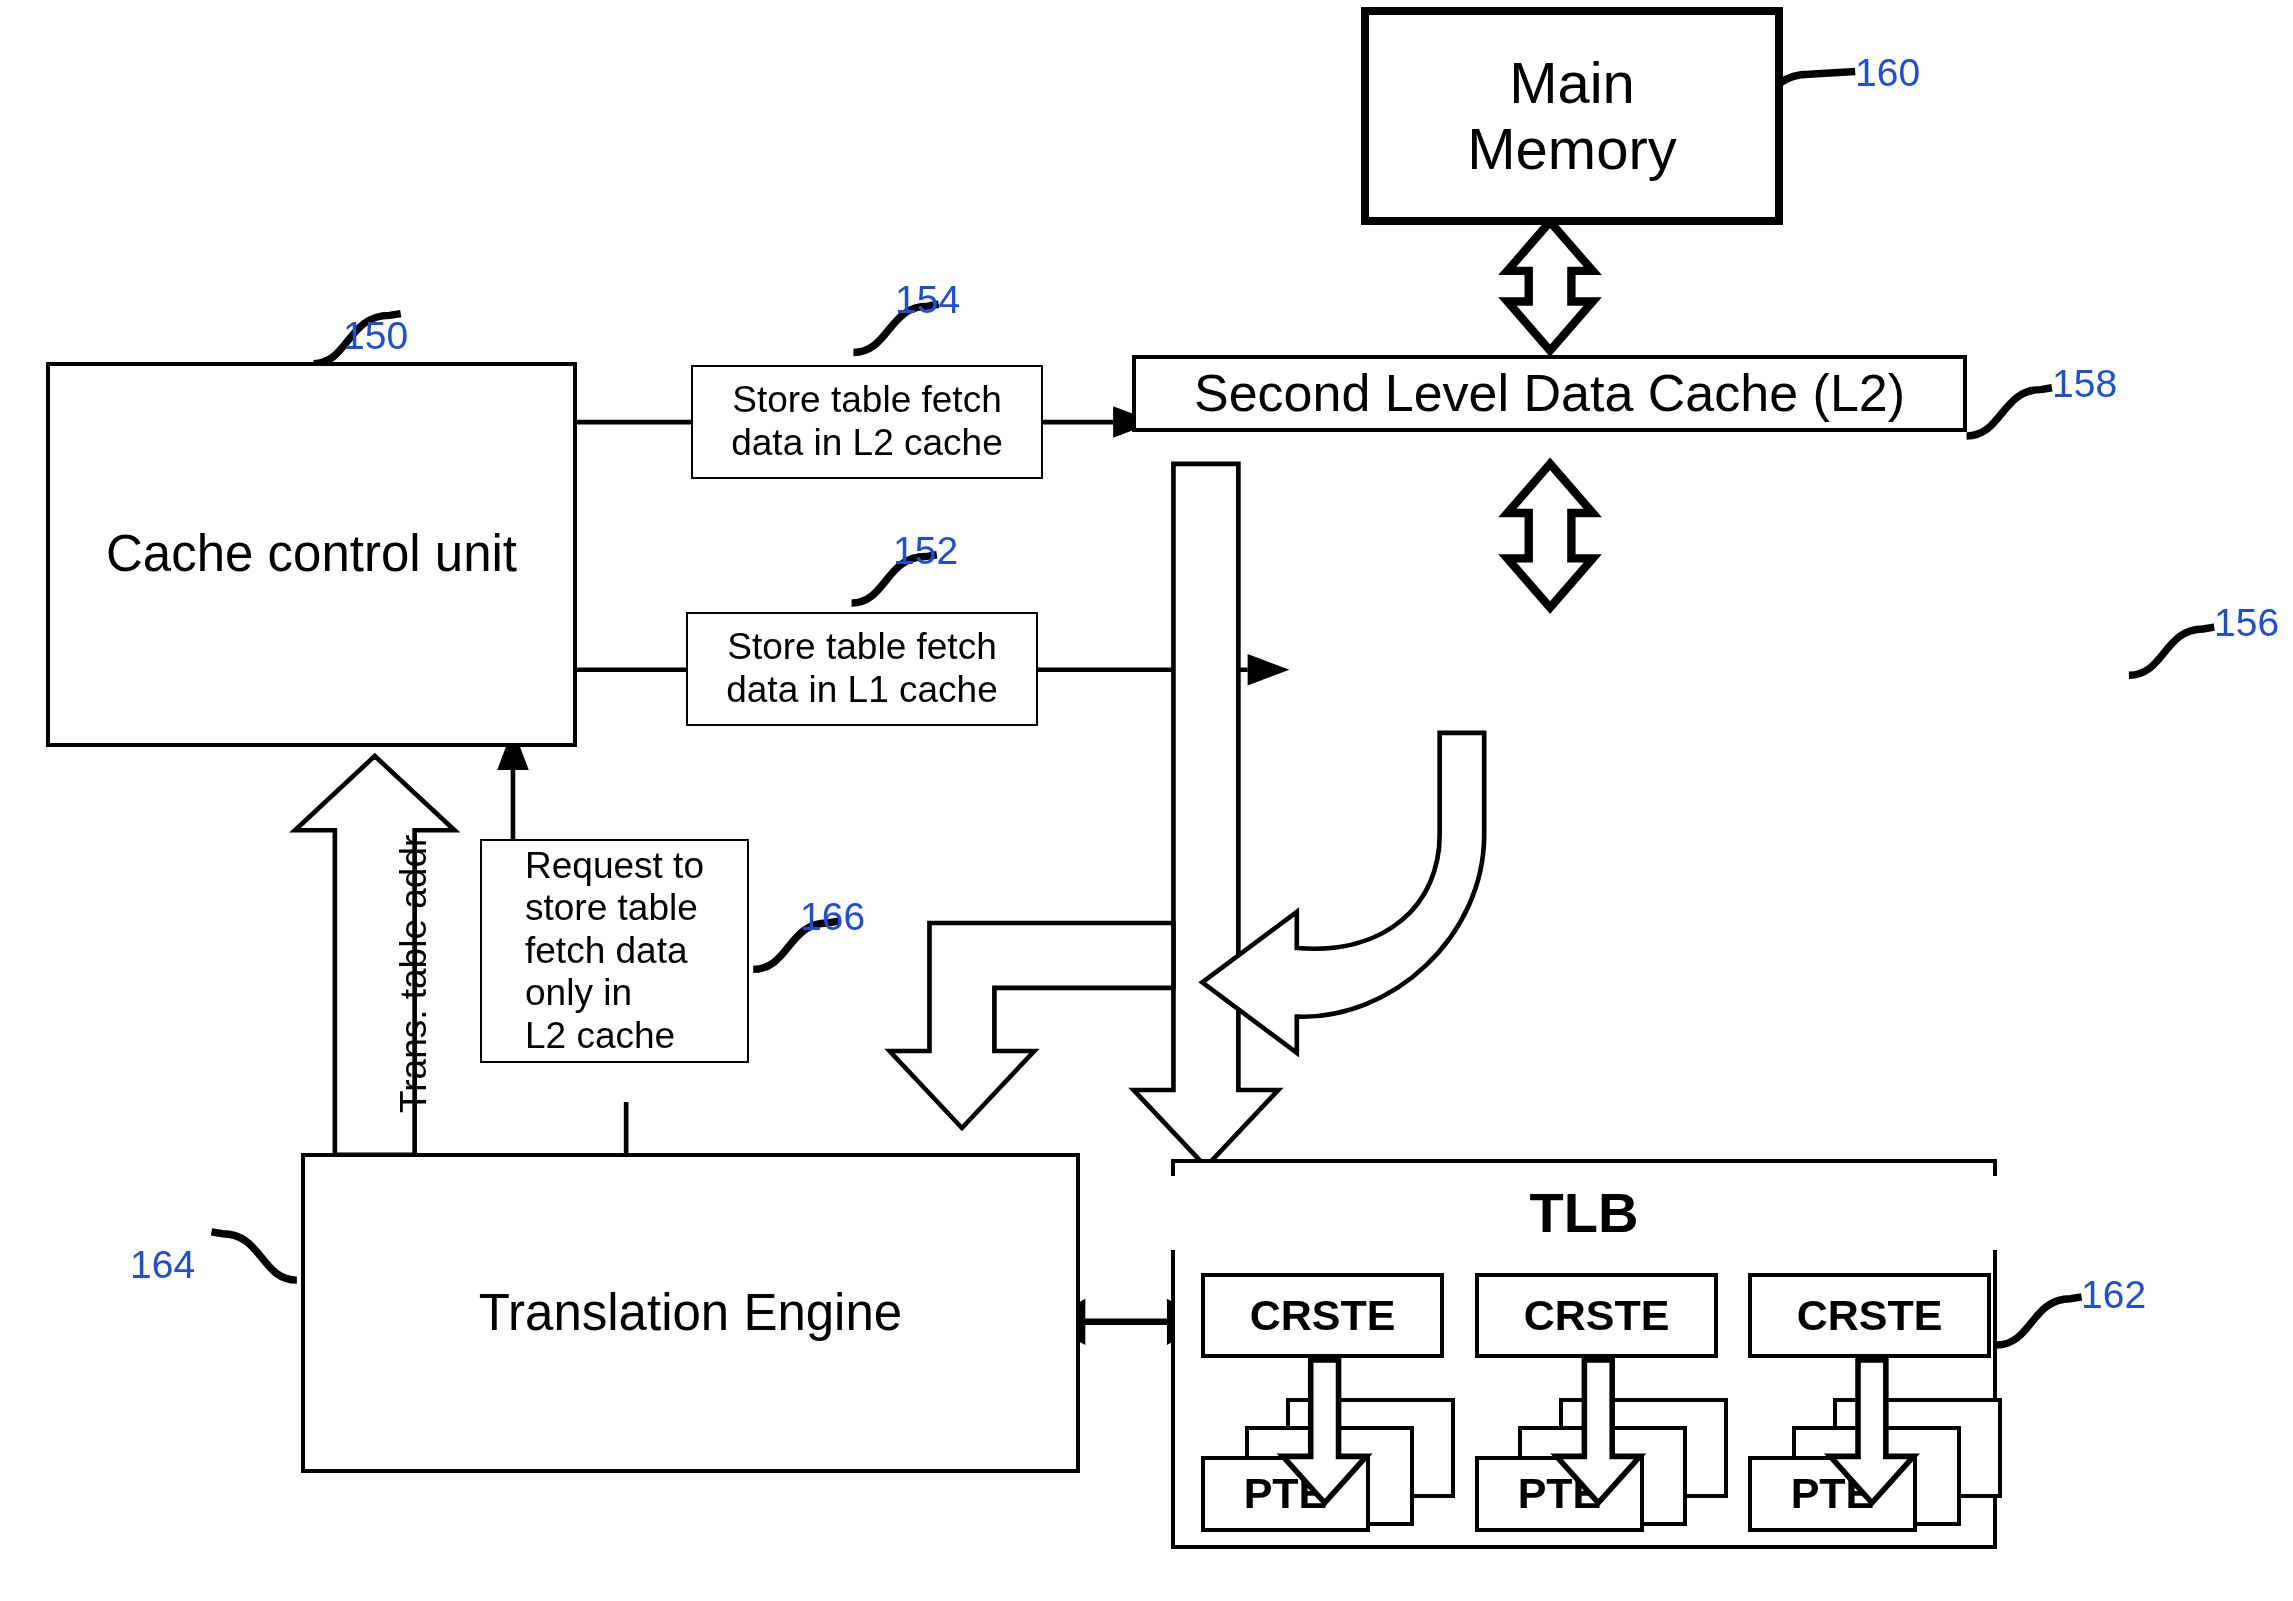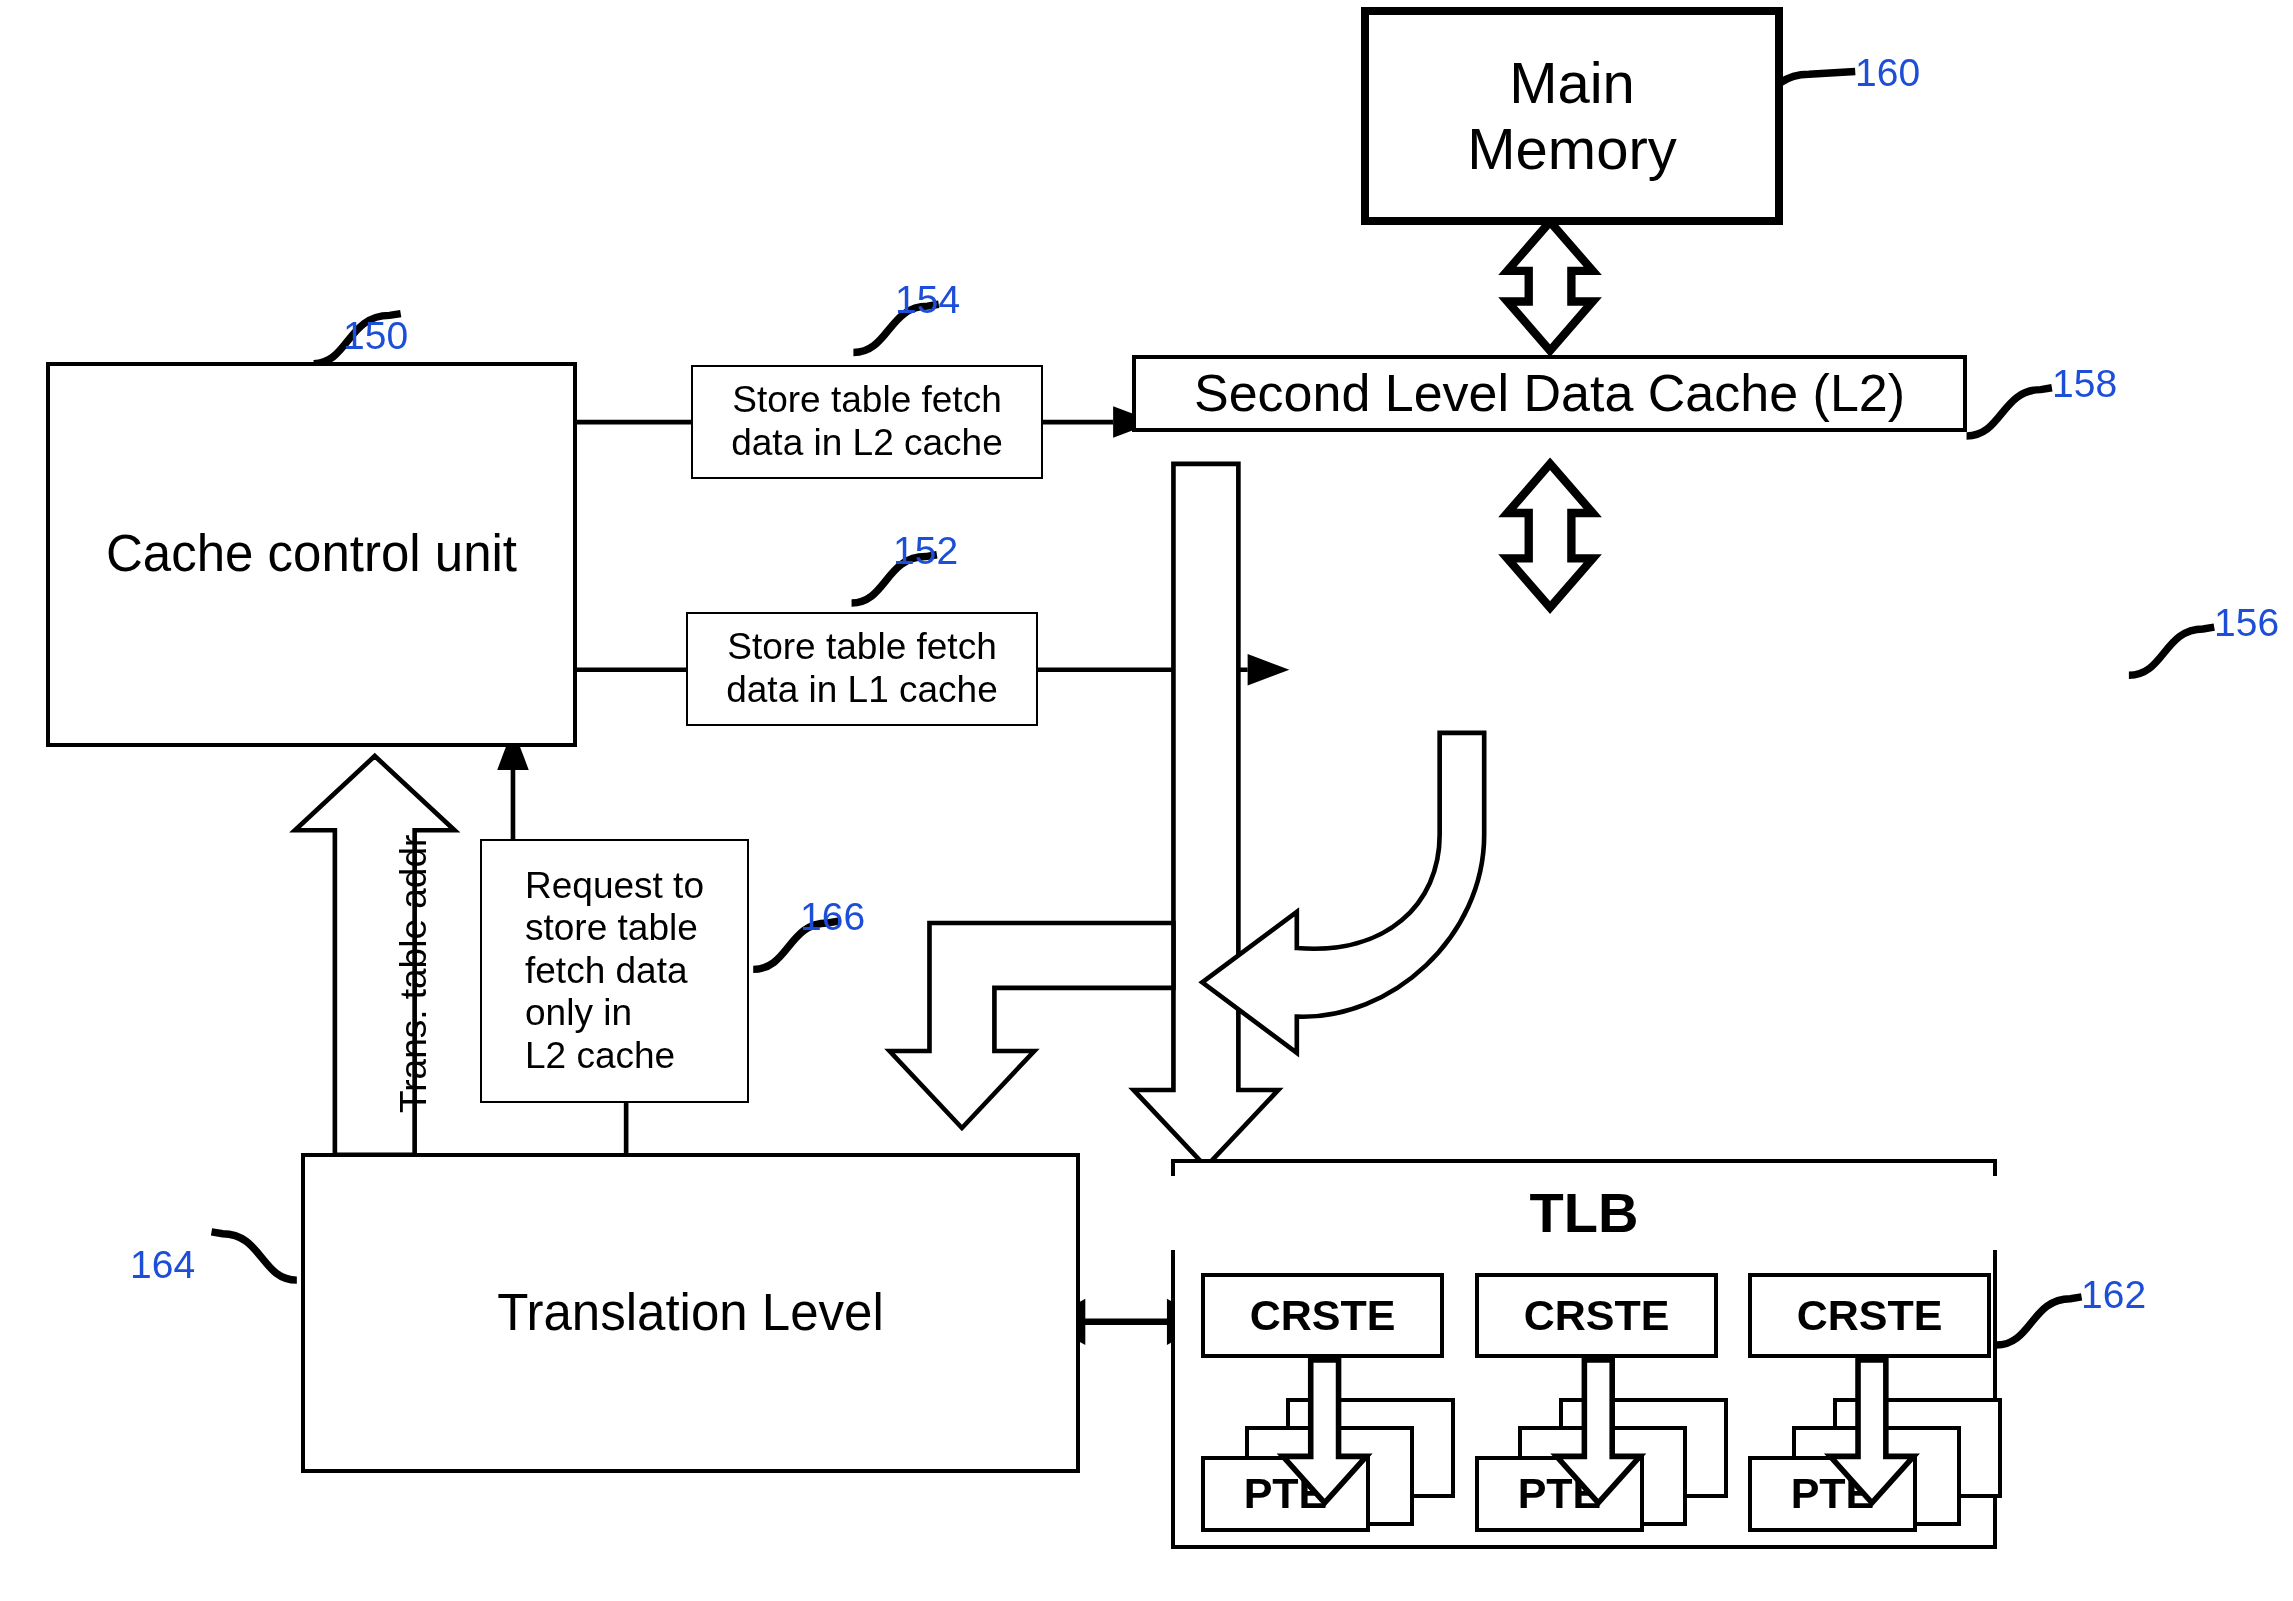--- a/index.html
+++ b/index.html
@@ -145,33 +145,33 @@
   </div>
   <div class="reflabel" style="left:893px; top:529px;">152</div>
 
   <div class="blk med t-cache" style="left:1132px; top:355px; width:835px; height:77px;">
     <span>Second Level Data Cache (L2)</span>
   </div>
   <div class="reflabel" style="left:2052px; top:362px;">158</div>
 
   <div class="reflabel" style="left:2214px; top:601px;">156</div>
 
-  <div class="blk thin t-req" style="left:480px; top:839px; width:269px; height:264px; padding:0 11px;">
+  <div class="blk thin t-req" style="left:480px; top:839px; width:269px; height:224px; padding:0 11px;">
     <span style="white-space:pre-line; text-align:left;">Request to
 store table
 fetch data
 only in
   L2 cache</span>
   </div>
   <div class="reflabel" style="left:800px; top:895px;">166</div>
 
   <div class="vlabel" style="left:393px; top:1113px; transform: rotate(-90deg);">Trans. table addr</div>
 
   <div class="blk med t-te" style="left:301px; top:1153px; width:779px; height:320px;">
-    <span>Translation  Level</span>
+    <span>Translation  Engine</span>
   </div>
   <div class="reflabel" style="left:130px; top:1243px;">164</div>
 
   <div class="blk med" style="left:1171px; top:1159px; width:826px; height:390px; display:block;">
   </div>
   <div class="blk t-tlb" style="left:1171px; top:1176px; width:826px; height:74px; border:none;">
     <span>TLB</span>
   </div>
   <div class="reflabel" style="left:2081px; top:1273px;">162</div>
 

